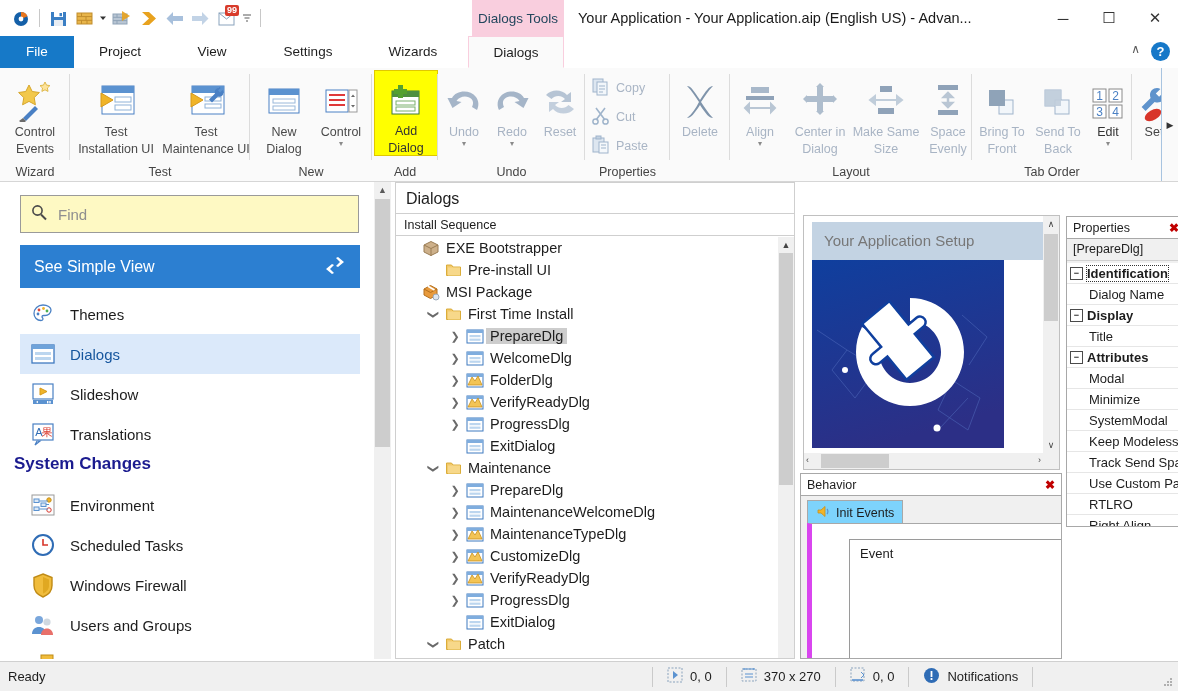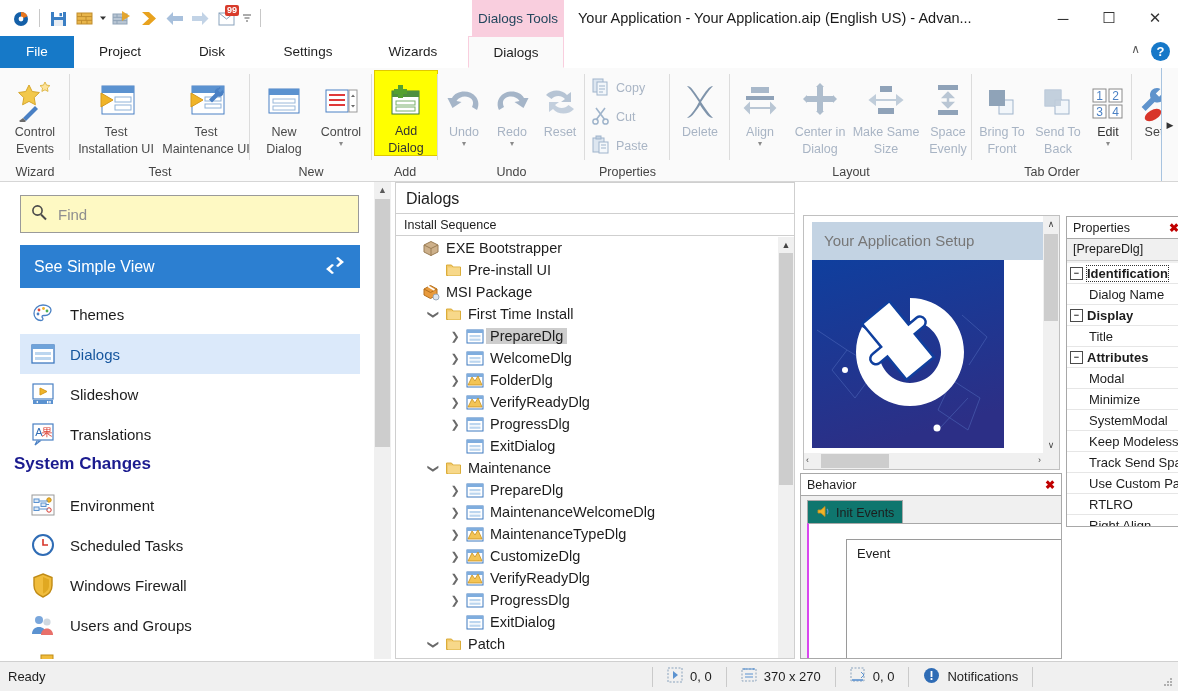--- a/index.html
+++ b/index.html
@@ -176,27 +176,27 @@
     background: #f0f0f0; border: 1px solid #a8a8a8; box-sizing: border-box;
   }
   .pane-head {
     height: 21px; background: #ffffff; border-bottom: 1px solid #a8a8a8;
     display: flex; align-items: center; justify-content: space-between;
     padding: 0 6px 0 6px; font-size: 12.5px; color: #1d1d1d;
   }
   .pane-head .x { color: #c00000; font-weight: bold; font-size: 12px; }
   .bev-tabs { position: absolute; left: 6px; top: 26px; height: 24px; display: flex; }
   .bev-tab {
-    background: #0f766e; border: 1px solid #a8a8a8; border-bottom: none;
+    background: #7dd3fc; border: 1px solid #a8a8a8; border-bottom: none;
     height: 24px; display: flex; align-items: center; gap: 5px; padding: 10px 8px;
     font-size: 12.5px; box-sizing: border-box;
   }
   .bev-body {
     position: absolute; left: 6px; right: 0; top: 49px; bottom: 0;
-    background: #fff; border-top: 1px solid #a8a8a8; border-left: 2px solid #d946ef;
+    background: #fff; border-top: 1px solid #a8a8a8; border-left: 5px solid #d946ef;
   }
   .ev-grid {
     position: absolute; left: 37px; top: 15px; right: 0; bottom: 0;
     border: 1px solid #9a9a9a; border-right: none; border-bottom: none; background: #fff;
   }
   .ev-grid .hdr { font-size: 13px; padding: 6px 0 0 10px; color: #1d1d1d; }
 
   
   .props {
     position: absolute; left: 1066px; top: 216px; width: 120px; height: 311px;
@@ -307,21 +307,21 @@
     <div class="win-btns">
       <div>─</div>
       <div>☐</div>
       <div class="close">✕</div>
     </div>
   </div>
 
   <div class="ribbon-tabs">
     <div class="tab file" style="left:0;width:74px">File</div>
     <div class="tab" style="left:74px;width:92px">Project</div>
-    <div class="tab" style="left:166px;width:92px">Disk</div>
+    <div class="tab" style="left:166px;width:92px">View</div>
     <div class="tab" style="left:258px;width:100px">Settings</div>
     <div class="tab" style="left:358px;width:110px">Wizards</div>
     <div class="tab active" style="left:468px;width:96px">Dialogs</div>
   </div>
   <div class="ribbon-min">∧</div>
   <div class="help-btn">?</div>
 
   <div class="ribbon">
 
     <div class="rgroup" style="left:0;width:70px">

